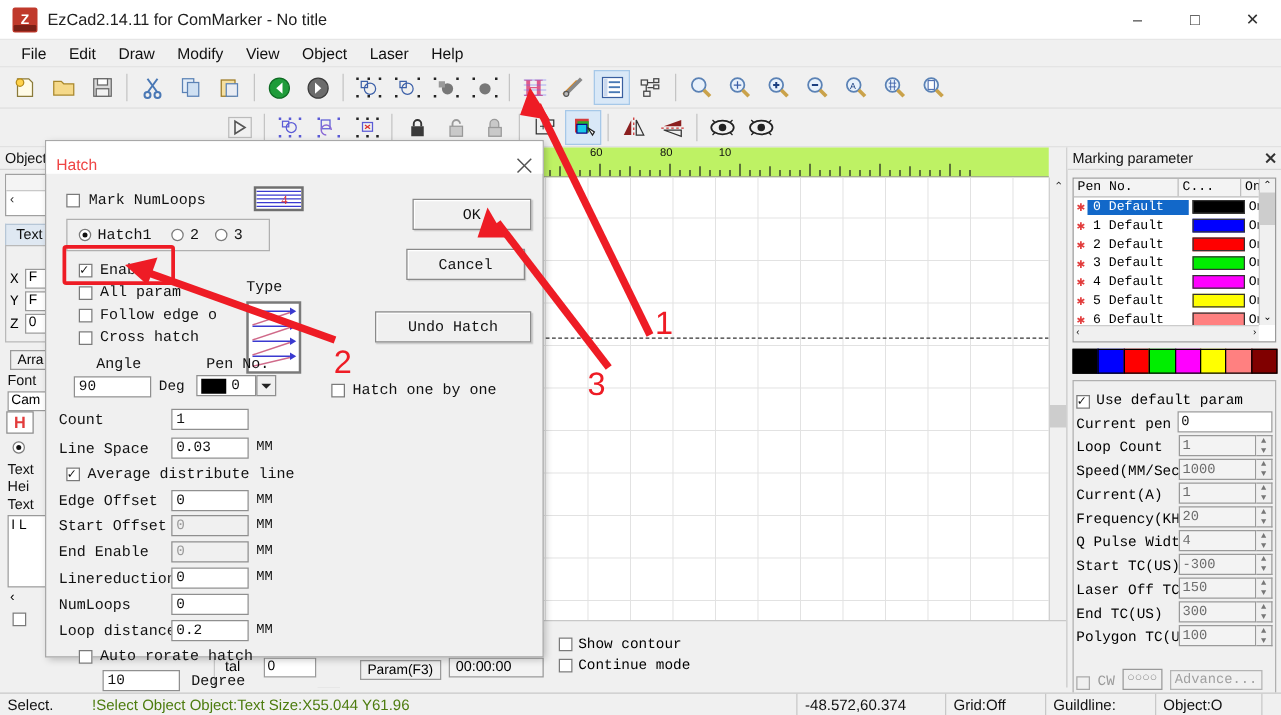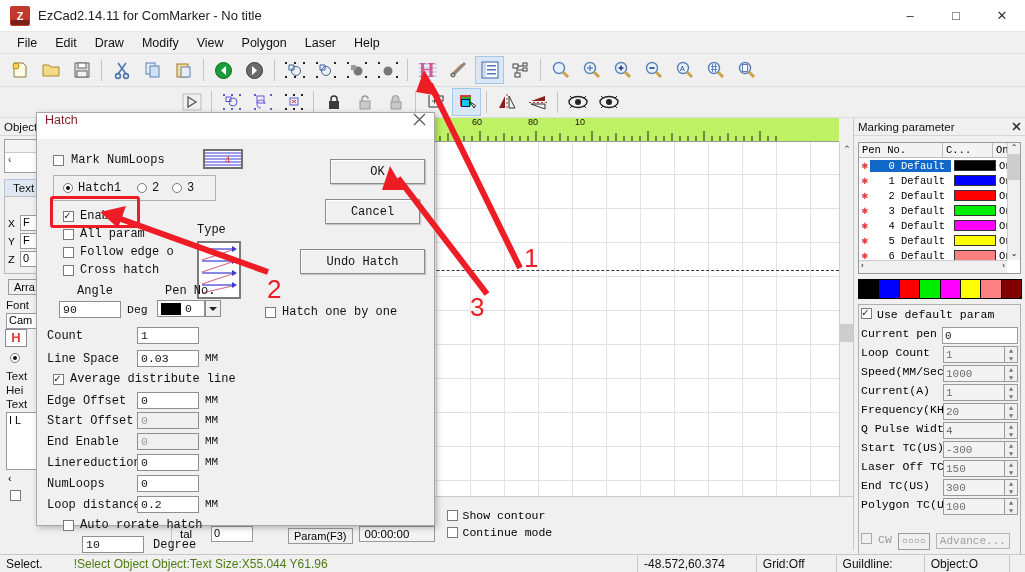--- a/index.html
+++ b/index.html
@@ -153,29 +153,29 @@
   .pen-table {
     margin:6px 4px 0 4px; border:1px solid #9a9a9a; background:#fff; font-size:11px;
     height:132px; position:relative; overflow:hidden;
   }
   .pt-head { display:flex; height:15px; background:#f3f3f3; border-bottom:1px solid #bdbdbd;
     font-family:"Liberation Mono", monospace; font-size:10.5px; }
   .pt-head div { border-right:1px solid #bdbdbd; padding-left:3px; line-height:14px;}
   .pt-row { display:flex; height:15px; align-items:center; font-family:"Liberation Mono", monospace; font-size:10.5px;}
   .pt-row.sel .pname { background:#1268c9; color:#fff; }
   .star { color:#e23b3b; width:12px; text-align:center; font-size:11px;}
-  .pname { width:84px; padding-left:18px; }
+  .pname { width:84px; padding-left:4px; }
   .pswatch { width:44px; height:11px; border:1px solid #333; margin:0 3px; }
   .pon { width:22px; }
   .pt-vsb { position:absolute; right:0; top:0; bottom:13px; width:13px; background:#f0f0f0; border-left:1px solid #ccc;}
   .pt-hsb { position:absolute; left:0; right:13px; bottom:0; height:13px; background:#f0f0f0; border-top:1px solid #ccc;}
   .palette { display:flex; margin:5px 4px; }
   .palette div { flex:1; height:20px; border:1px solid #000; margin-right:-1px; }
   .param-box { margin:3px 4px; border:1px solid #b0b0b0; padding:3px 2px; }
-  .p-row { display:flex; align-items:flex-start; height:19px; font-size:11.5px;
+  .p-row { display:flex; align-items:flex-end; height:19px; font-size:11.5px;
            font-family:"Liberation Mono", monospace; }
   .p-lbl { flex:1; white-space:nowrap; overflow:hidden; }
   .p-val { width:62px; height:17px; border:1px solid #9a9a9a; background:#f3f3f3;
            color:#6d6d6d; font-size:11px; padding:0 2px; display:flex; align-items:center; }
   .p-val.en { background:#fff; color:#111; }
   .spin { width:13px; height:17px; border:1px solid #9a9a9a; border-left:none; background:#f0f0f0;
           font-size:7px; display:flex; flex-direction:column; align-items:center; justify-content:center; color:#777;}
   .chk { width:11px; height:11px; border:1px solid #7a7a7a; background:#fff; display:inline-block;
          position:relative; flex:none; }
   .chk.on:after {
@@ -195,22 +195,22 @@
     gap:25px;
   }
   .sb-seg { border-left:1px solid #c8c8c8; padding:0 6px; height:100%; display:flex; align-items:center;}
 
   
   .dialog {
     position:absolute; left:36px; top:112px; width:399px; height:414px;
     background:#f0f0f0; border:1px solid #a8a8a8; box-shadow:2px 2px 6px rgba(0,0,0,.25);
     z-index:50;
   }
-  .dlg-title { height:26px; background:#fff; display:flex; align-items:flex-start;
-               padding:0 8px; font-size:12.5px; color:#7f1d1d; }
+  .dlg-title { height:26px; background:#fff; display:flex; align-items:flex-end;
+               padding:0 8px; font-size:12.5px; color:#ef4444; }
   .dlg-title .x { margin-left:auto; font-size:14px; color:#555; }
   .dlg-body { position:absolute; left:0; right:0; top:26px; bottom:0;
               font-family:"Liberation Mono", monospace; font-size:12px; color:#111; }
   .d-row { display:flex; align-items:center; gap:5px; }
   .d-field { border:1px solid #8f8f8f; background:#fff; height:17px; font-size:11.5px;
              padding:0 3px; display:flex; align-items:center; }
   .d-field.dim { background:#f0f0f0; color:#9a9a9a; }
   .d-btn { border:1px solid #8a8a8a; background:#f0f0f0; height:25px;
            display:flex; align-items:center; justify-content:center; font-size:12px;
            box-shadow:inset 1px 1px 0 #fff, 1px 1px 1px rgba(0,0,0,.18); }
@@ -238,21 +238,21 @@
       <div class="win-btn close">✕</div>
     </div>
   </div>
 
   <div class="menubar">
     <div class="menu-item">File</div>
     <div class="menu-item">Edit</div>
     <div class="menu-item">Draw</div>
     <div class="menu-item">Modify</div>
     <div class="menu-item">View</div>
-    <div class="menu-item">Polygon</div>
+    <div class="menu-item">Object</div>
     <div class="menu-item">Laser</div>
     <div class="menu-item">Help</div>
   </div>
 
   <div class="toolbar">
     <div class="tb-btn">
       <svg width="20" height="20" viewBox="0 0 20 20">
           <path d="M4 3h9l3 3v11H4z" fill="#fffbe6" stroke="#8a7a3a"></path>
           <circle cx="6" cy="6" r="3" fill="#ffd24a" stroke="#b58b1a"></circle>
         </svg>

